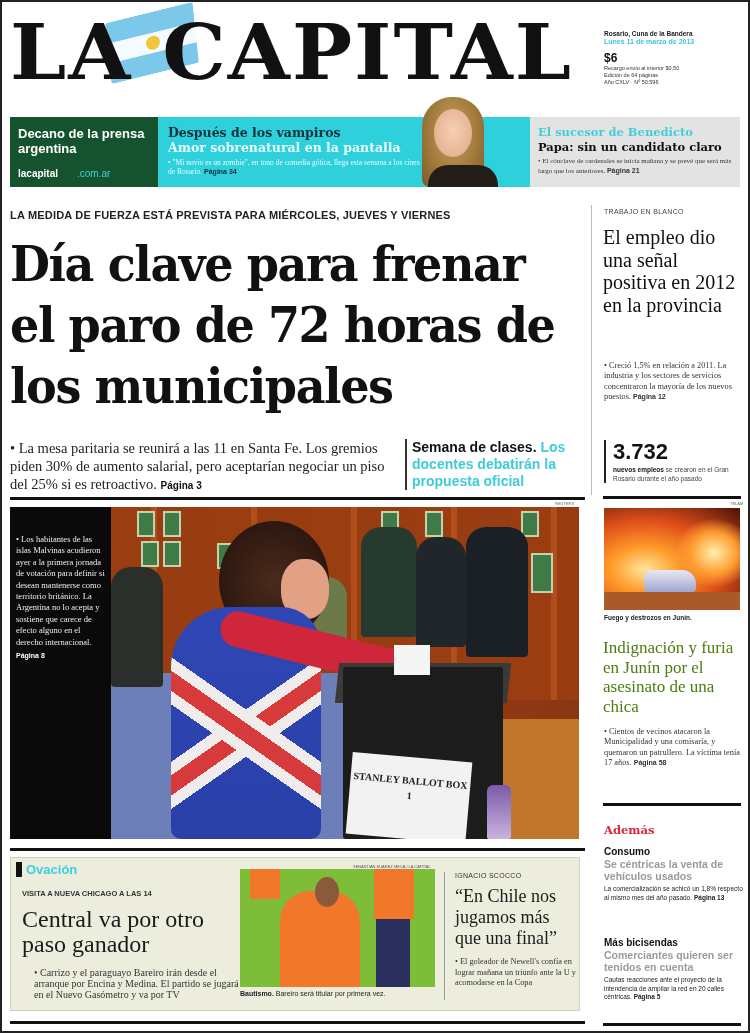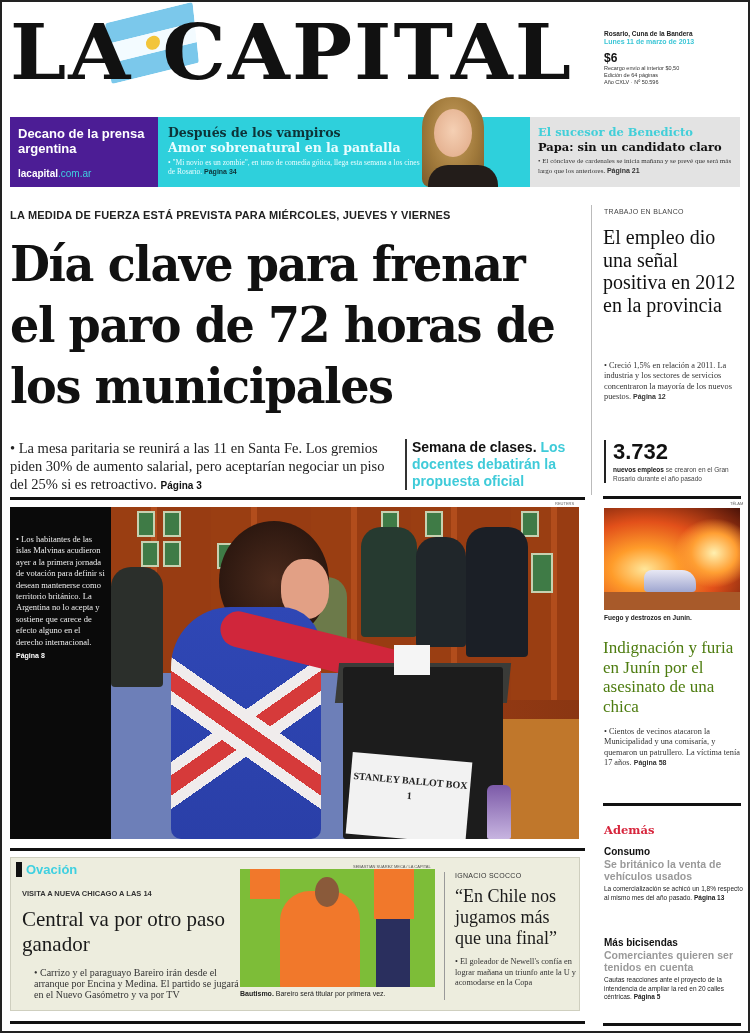--- a/index.html
+++ b/index.html
@@ -15,24 +15,24 @@
   .flag .b1, .flag .b3 { background: #74c6ea; }
   .flag .b2 { background: #f3fbff; position: relative; }
   .flag .sun { position: absolute; left: 38px; top: 3px; width: 14px; height: 14px; border-radius: 50%; background: #f2c230; }
   .mast-info { left: 604px; top: 30px; width: 140px; font-family: "Liberation Sans", sans-serif; }
   .mast-city { font-size: 6.5px; font-weight: bold; color: #222; }
   .mast-date { font-size: 7px; color: #3cc6d6; font-weight: bold; margin-top: 1px; }
   .mast-price { font-size: 12px; font-weight: bold; margin-top: 6px; }
   .mast-small { font-size: 5.5px; color: #333; line-height: 7px; }
 
   
-  .promo-dark { left: 10px; top: 117px; width: 148px; height: 70px; background: #4c1d95; color: #fff; font-family: "Liberation Sans", sans-serif; padding: 9px 8px; }
+  .promo-dark { left: 10px; top: 117px; width: 148px; height: 70px; background: #14532d; color: #fff; font-family: "Liberation Sans", sans-serif; padding: 9px 8px; }
   .promo-dark .tag { font-size: 13px; font-weight: bold; line-height: 15px; }
   .promo-dark .site { font-size: 10px; font-weight: bold; margin-top: 12px; }
-  .promo-dark .site .dom { color: #3fd0e0; font-weight: normal; }
+  .promo-dark .site .dom { color: #3fd0e0; font-weight: normal; margin-left: 19px; }
   .promo-cyan { left: 158px; top: 117px; width: 372px; height: 70px; background: #2ed0dc; padding: 8px 10px; }
   .promo-cyan .h1 { font-family: "DejaVu Serif", serif; font-size: 12.5px; font-weight: bold; color: #0d3338; }
   .promo-cyan .h2 { font-family: "DejaVu Serif", serif; font-size: 12.5px; font-weight: bold; color: #e9fdff; }
   .promo-cyan .body { font-size: 7.5px; color: #e9fdff; line-height: 9px; margin-top: 3px; width: 260px; }
   .promo-cyan .pg { font-family: "Liberation Sans", sans-serif; font-weight: bold; color: #0d3338; font-size: 7px; }
   .portrait { left: 418px; top: 95px; width: 110px; height: 92px; overflow: hidden; }
   .portrait .hair { position: absolute; left: 4px; top: 2px; width: 62px; height: 90px; background: radial-gradient(ellipse at 50% 40%, #c8a060 0%, #a27b3c 55%, #7a5a2a 100%); border-radius: 30px 30px 8px 8px; }
   .portrait .face { position: absolute; left: 16px; top: 14px; width: 38px; height: 48px; border-radius: 50%; background: radial-gradient(ellipse at 50% 45%, #f5d0b4 0%, #e4b08f 80%); }
   .portrait .dress { position: absolute; left: 10px; top: 70px; width: 70px; height: 24px; background: #231d1a; border-radius: 20px 20px 0 0; }
   .promo-grey { left: 530px; top: 117px; width: 210px; height: 70px; background: #e3e3e3; padding: 8px 8px; }
@@ -75,21 +75,21 @@
       linear-gradient(-35deg, transparent 40%, #f0ecec 40% 44%, #d63a3a 44% 50%, #f0ecec 50% 54%, transparent 54%),
       linear-gradient(0deg, #2a3fa8, #2f47b5); }
   .photo-main .woman-arm { position: absolute; left: 110px; top: 100px; width: 200px; height: 36px; background: #d0263b; border-radius: 18px; transform: rotate(14deg); transform-origin: left center; }
   .photo-main .bottle { position: absolute; left: 376px; top: 278px; width: 24px; height: 54px; background: linear-gradient(#7c5aa8, #c7b4e0); border-radius: 6px 6px 2px 2px; }
 
   
   .rule-ov { left: 10px; top: 848px; width: 575px; }
   .ov-panel { left: 10px; top: 857px; width: 570px; height: 154px; background: #ededde; border: 1px solid #cfcfbf; }
   .ov-brand { left: 16px; top: 862px; font-family: "Liberation Sans", sans-serif; font-weight: bold; font-size: 13px; color: #3fd0e0; border-left: 6px solid #111; padding-left: 4px; line-height: 15px; }
   .ov-kicker { left: 22px; top: 889px; font-family: "Liberation Sans", sans-serif; font-weight: bold; font-size: 7.5px; color: #333; }
-  .ov-head { left: 22px; top: 907px; width: 210px; font-size: 21px; line-height: 25px; color: #1a1a1a; }
+  .ov-head { left: 22px; top: 907px; width: 210px; font-size: 24px; line-height: 25px; color: #1a1a1a; }
   .ov-body { left: 22px; top: 967px; width: 212px; font-size: 10px; line-height: 11px; color: #333; margin-left: 12px; }
   .ov-credit { left: 353px; top: 864px; font-family: "Liberation Sans", sans-serif; font-size: 4px; color: #555; }
   .ov-photo { left: 240px; top: 869px; width: 195px; height: 118px; background: #7dbd38; overflow: hidden; }
   .ov-photo .p1 { position: absolute; left: 40px; top: 22px; width: 80px; height: 100px; background: #f1782b; border-radius: 30px 30px 6px 6px; }
   .ov-photo .head { position: absolute; left: 75px; top: 8px; width: 24px; height: 30px; border-radius: 50%; background: #8a5a3a; }
   .ov-photo .p2 { position: absolute; left: 134px; top: 0; width: 40px; height: 50px; background: #f1782b; }
   .ov-photo .legs { position: absolute; left: 136px; top: 40px; width: 34px; height: 90px; background: #2a2f5e; }
   .ov-photo .p3 { position: absolute; left: 10px; top: 0; width: 30px; height: 30px; background: #f1782b; }
   .ov-caption { left: 240px; top: 990px; font-family: "Liberation Sans", sans-serif; font-size: 7px; color: #222; }
   .ov-caption b { font-weight: bold; }
@@ -244,21 +244,21 @@
     <div class="road"></div>
     <div class="car"></div>
 </div>
 <div class="abs fire-caption">Fuego y destrozos en Junín.</div>
 <div class="abs r-head2">Indignación y furia en Junín por el asesinato de una chica</div>
 <div class="abs r-body2"><span>• Cientos de vecinos atacaron la Municipalidad y una comisaría, y quemaron un patrullero. La víctima tenía 17 años.</span> <span class="pg-sans">Página 58</span></div>
 <div class="abs rule rule-r2"></div>
 <div class="abs ademas-title">Además</div>
 <div class="abs brief brief1">
   <div class="topic">Consumo</div>
-  <div class="head">Se británico la venta de vehículos usados</div>
+  <div class="head">Se céntricas la venta de vehículos usados</div>
   <div class="body"><span>La comercialización se achicó un 1,8% respecto al mismo mes del año pasado.</span> <b>Página 13</b></div>
 </div>
 <div class="abs brief brief2">
   <div class="topic">Más bicisendas</div>
   <div class="head">Comerciantes quieren ser tenidos en cuenta</div>
   <div class="body"><span>Cautas reacciones ante el proyecto de la intendencia de ampliar la red en 20 calles céntricas.</span> <b>Página 5</b></div>
 </div>
 <div class="abs rule rule-r3"></div>
 
 </body></html>

